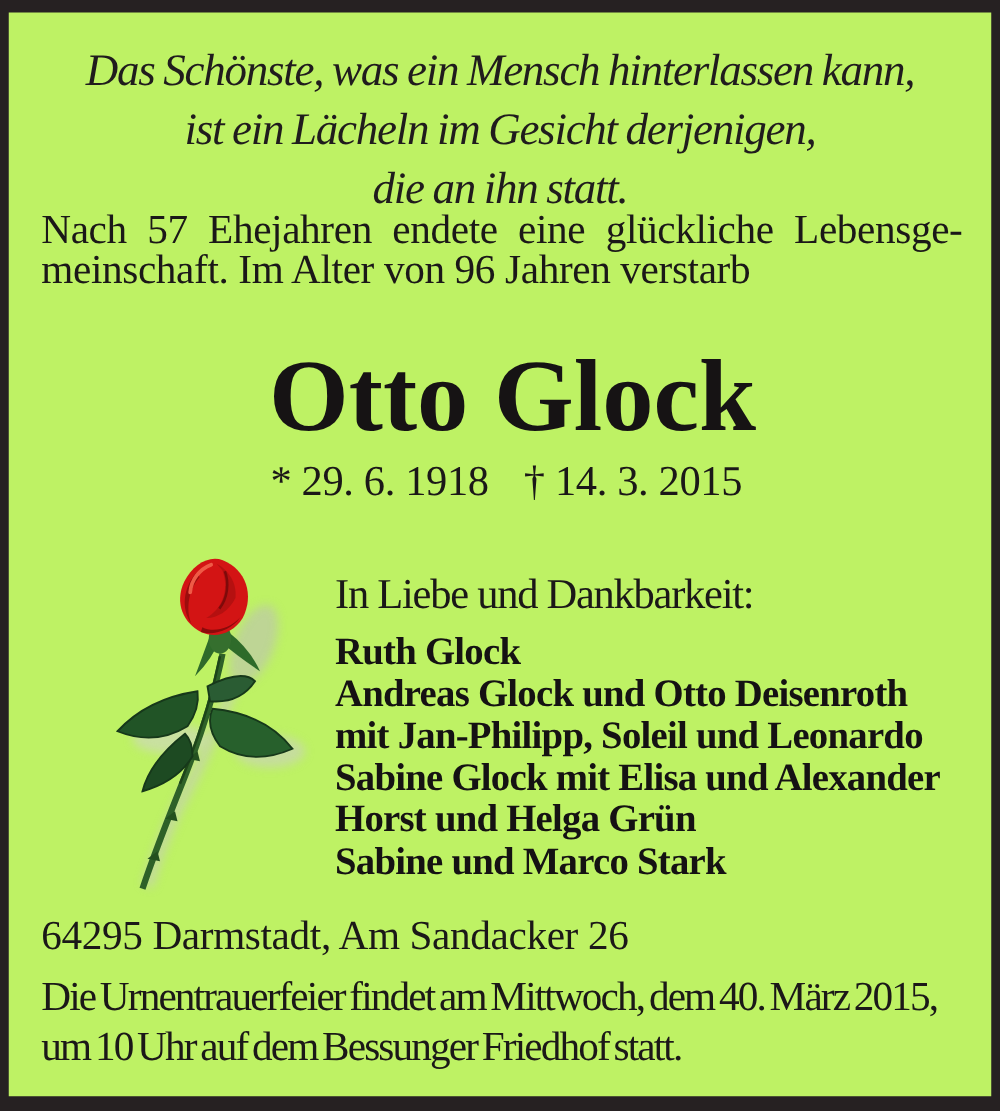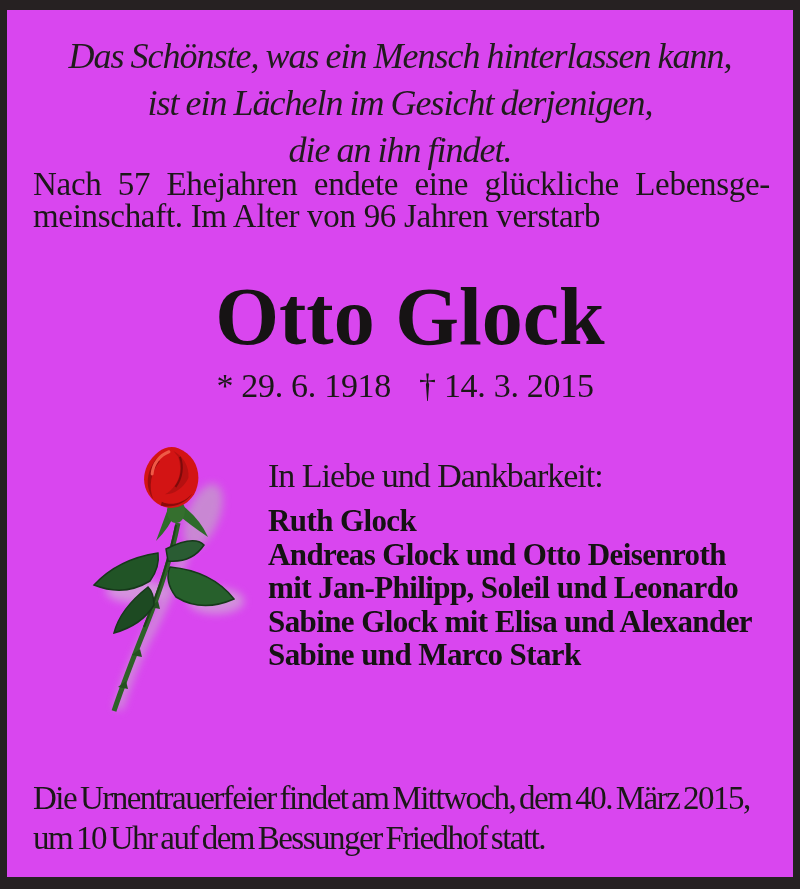--- a/index.html
+++ b/index.html
@@ -9,21 +9,21 @@
   .page {
     position: relative;
     width: 800px;
     height: 889px;
     background: #262122; 
     overflow: hidden;
   }
   .sheet {
     position: absolute;
     left: 7px; top: 10px; right: 7px; bottom: 12px;
-    background: #d946ef;
+    background: #bef264;
     color: #1b1818;
   }
   .abs { position: absolute; }
 
   .quote {
     left: 0; right: 0; top: 23px;
     text-align: center;
     font-style: italic;
     font-size: 36px;
     line-height: 47px;
@@ -100,21 +100,21 @@
 </style>
 </head>
 <body>
 
 <div class="page">
   <div class="sheet">
 
     <div class="abs quote">
       <div>Das Schönste, was ein Mensch hinterlassen kann,</div>
       <div>ist ein Lächeln im Gesicht derjenigen,</div>
-      <div>die an ihn findet.</div>
+      <div>die an ihn statt.</div>
     </div>
 
     <div class="abs intro">
       <span class="justified">Nach 57 Ehejahren endete eine glückliche Lebensge-</span>
       <span class="plain">meinschaft. Im Alter von 96 Jahren verstarb</span>
     </div>
 
     <div class="abs deceased-name">Otto Glock</div>
 
     <div class="abs dates">
@@ -162,23 +162,25 @@
       </g>
     </svg>
 
     <div class="abs tribute-heading">In Liebe und Dankbarkeit:</div>
 
     <div class="abs mourners">
       <div>Ruth Glock</div>
       <div>Andreas Glock und Otto Deisenroth</div>
       <div>mit Jan-Philipp, Soleil und Leonardo</div>
       <div>Sabine Glock mit Elisa und Alexander</div>
+      <div>Horst und Helga Grün</div>
       <div>Sabine und Marco Stark</div>
     </div>
 
+    <div class="abs address">64295 Darmstadt, Am Sandacker 26</div>
 
     <div class="abs funeral">
       <div>Die Urnentrauerfeier findet am Mittwoch, dem 40. März 2015,</div>
       <div>um 10 Uhr auf dem Bessunger Friedhof statt.</div>
     </div>
 
   </div>
 </div>
 
 </body></html>

